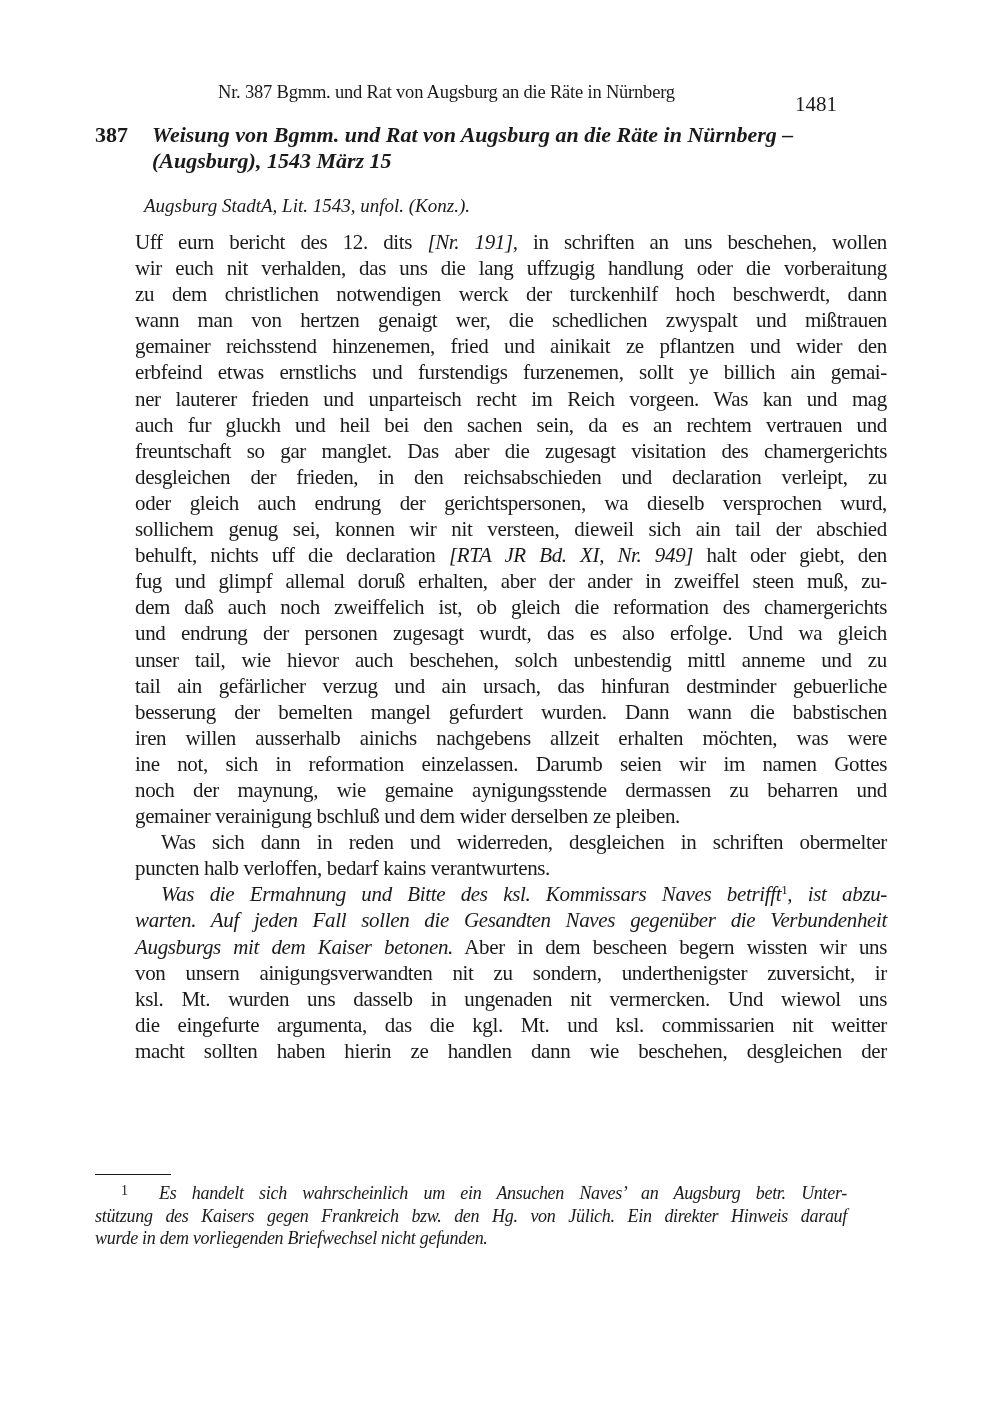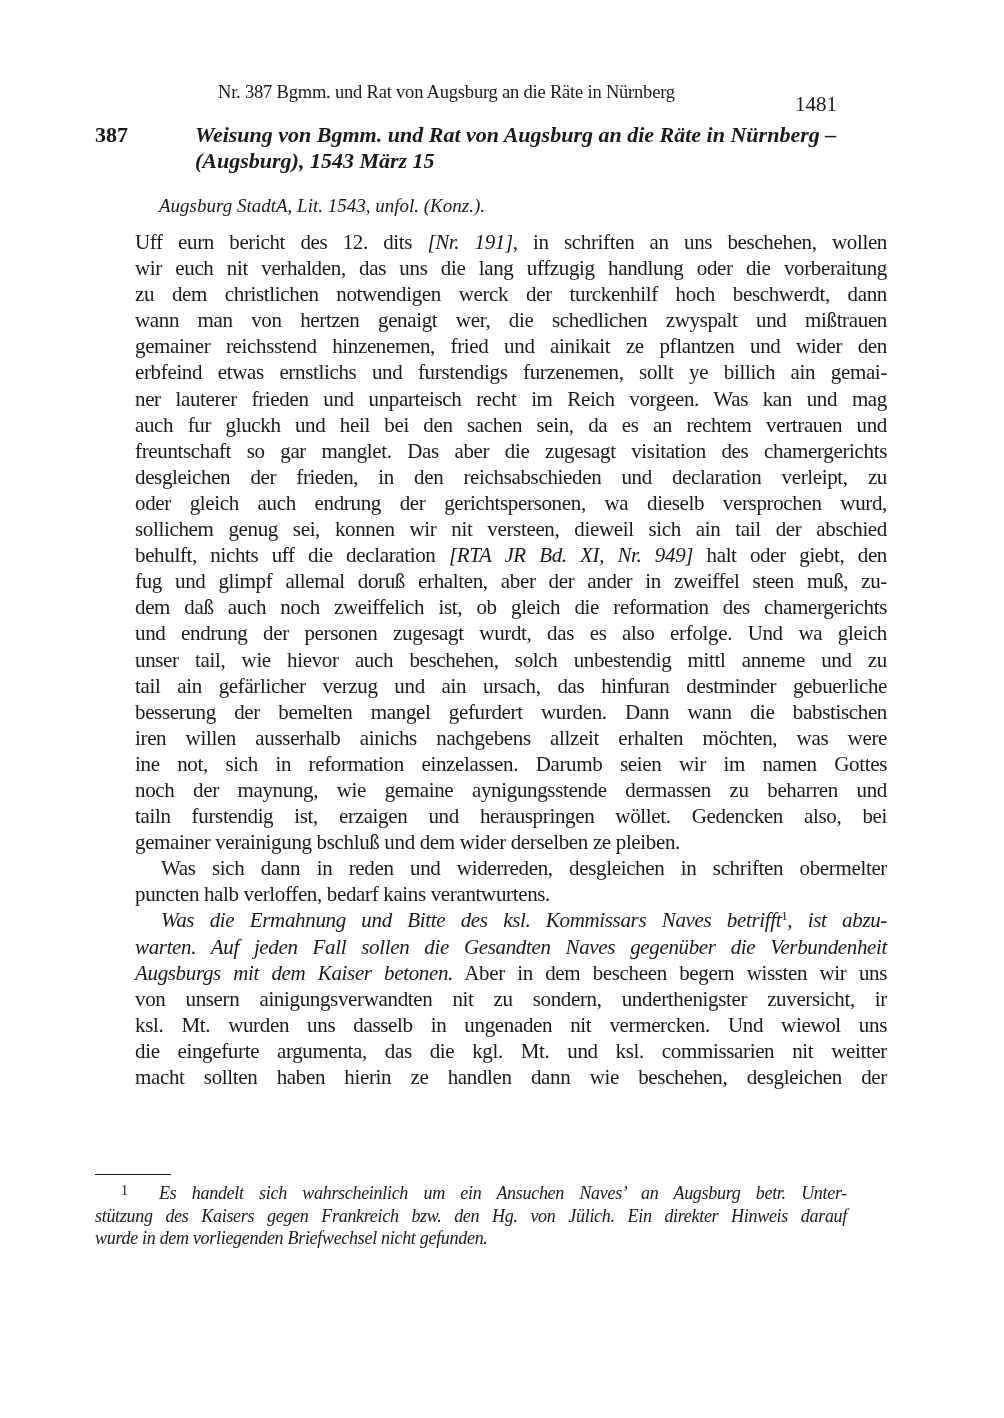--- a/index.html
+++ b/index.html
@@ -17,24 +17,24 @@
     position: absolute; left: 795px; top: 12px; font-size: 21px;
   }
   .doc-heading {
     position: absolute; top: 122px; left: 95px; width: 760px;
   }
   .doc-number {
     position: absolute; left: 0; top: 0; font-size: 22px; font-weight: bold;
   }
   .doc-title {
     position: absolute; left: 57px; top: 0; width: 700px;
-    font-size: 22px; font-weight: bold; font-style: italic; line-height: 26px; margin-left: 43px;
+    font-size: 22px; font-weight: bold; font-style: italic; line-height: 26px;
   }
   .source-line {
-    position: absolute; top: 195px; left: 159px; font-size: 19px; font-style: italic;
+    position: absolute; top: 195px; left: 144px; font-size: 19px; font-style: italic;
   }
   .body-text {
     position: absolute; top: 229px; left: 95px; width: 752px;
     font-size: 21px; line-height: 26.1px; letter-spacing: -0.35px; margin-left: 40px;
   }
   .line { display: block; white-space: nowrap; text-align: justify; text-align-last: justify; }
   .line.last { text-align-last: left; }
   .indent { padding-left: 26px; }
   em { font-style: italic; }
   sup { font-size: 13px; vertical-align: 7px; line-height: 0; }
@@ -83,21 +83,20 @@
   <span class="line"><span>behulft, nichts uff die declaration </span><em>[RTA JR Bd. XI, Nr. 949]</em><span> halt oder giebt, den</span></span>
   <span class="line">fug und glimpf allemal doruß erhalten, aber der ander in zweiffel steen muß, zu-</span>
   <span class="line">dem daß auch noch zweiffelich ist, ob gleich die reformation des chamergerichts</span>
   <span class="line">und endrung der personen zugesagt wurdt, das es also erfolge. Und wa gleich</span>
   <span class="line">unser tail, wie hievor auch beschehen, solch unbestendig mittl anneme und zu</span>
   <span class="line">tail ain gefärlicher verzug und ain ursach, das hinfuran destminder gebuerliche</span>
   <span class="line">besserung der bemelten mangel gefurdert wurden. Dann wann die babstischen</span>
   <span class="line">iren willen ausserhalb ainichs nachgebens allzeit erhalten möchten, was were</span>
   <span class="line">ine not, sich in reformation einzelassen. Darumb seien wir im namen Gottes</span>
   <span class="line">noch der maynung, wie gemaine aynigungsstende dermassen zu beharren und</span>
-  <span class="line">tailn furstendig ist, erzaigen und herauspringen wöllet. Gedencken also, bei</span>
   <span class="line last">gemainer verainigung bschluß und dem wider derselben ze pleiben.</span>
 
   <span class="line indent">Was sich dann in reden und widerreden, desgleichen in schriften obermelter</span>
   <span class="line last">puncten halb verloffen, bedarf kains verantwurtens.</span>
 
   <span class="line indent"><em>Was die Ermahnung und Bitte des ksl. Kommissars Naves betrifft</em><sup>1</sup><em>, ist abzu-</em></span>
   <span class="line"><em>warten. Auf jeden Fall sollen die Gesandten Naves gegenüber die Verbundenheit</em></span>
   <span class="line"><em>Augsburgs mit dem Kaiser betonen.</em><span> Aber in dem bescheen begern wissten wir uns</span></span>
   <span class="line">von unsern ainigungsverwandten nit zu sondern, underthenigster zuversicht, ir</span>
   <span class="line">ksl. Mt. wurden uns dasselb in ungenaden nit vermercken. Und wiewol uns</span>

